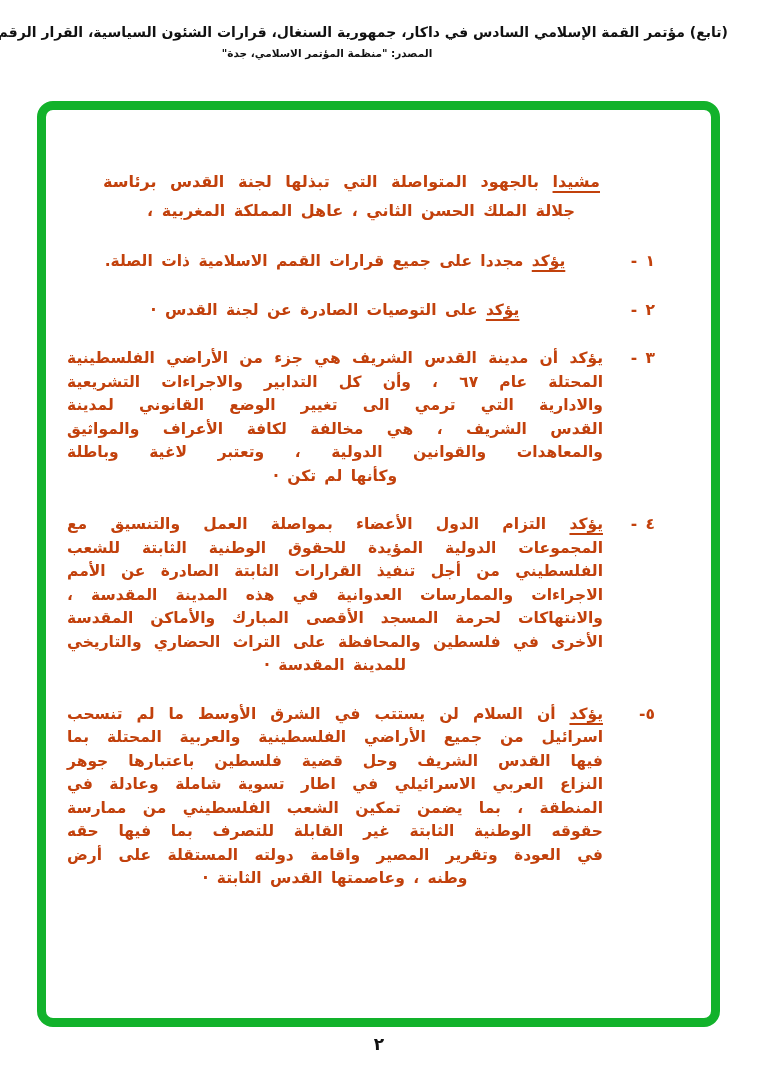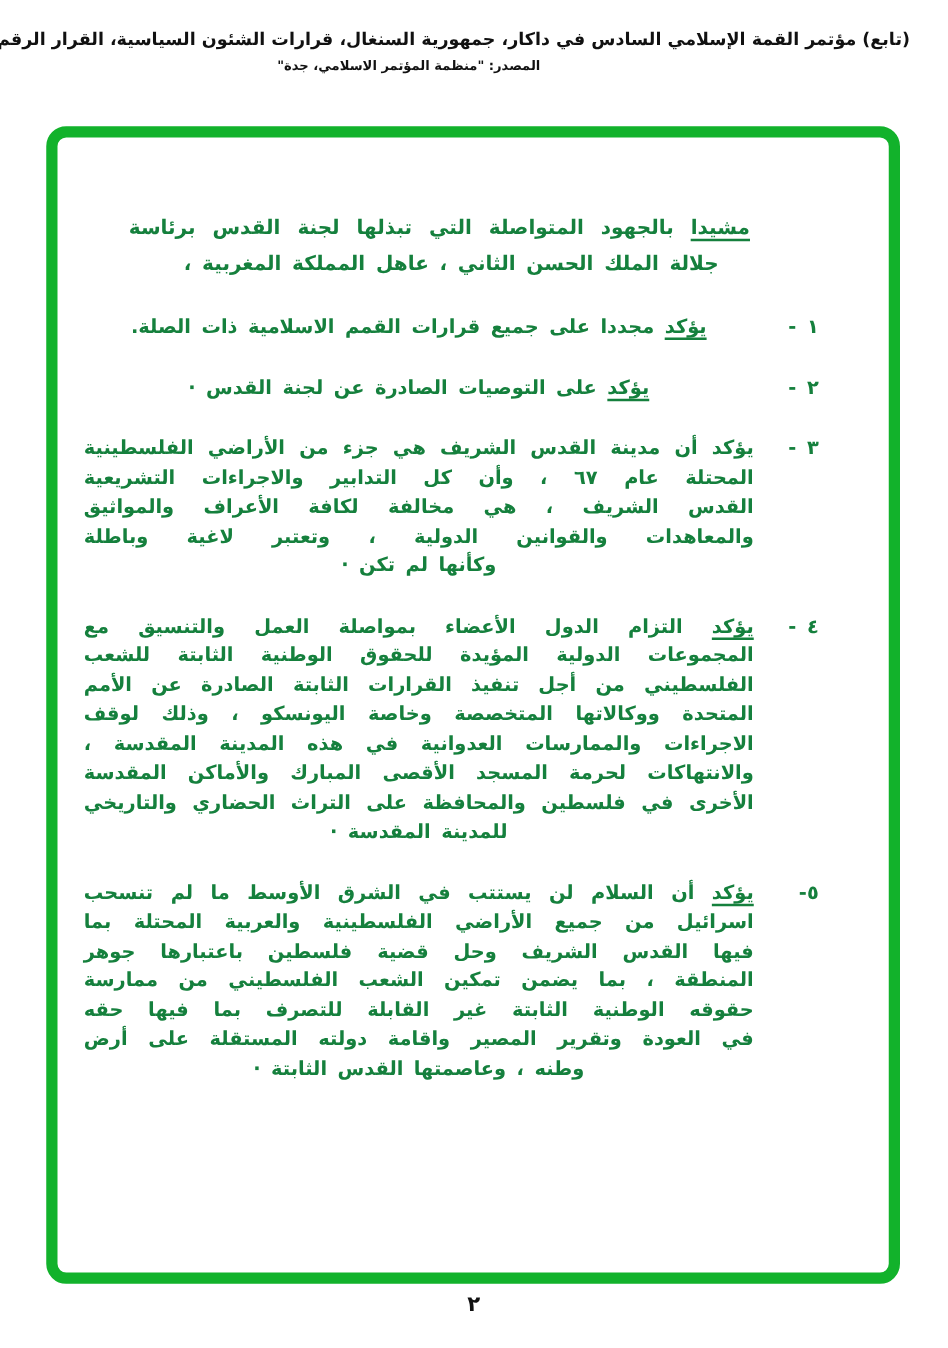--- a/index.html
+++ b/index.html
@@ -50,21 +50,21 @@
     border: 9px solid #12b22b;
     border-radius: 16px;
   }
 
   
   .content {
     position: absolute;
     top: 0; left: 0; right: 0; bottom: 0;
     direction: rtl;
     padding: 57px 56px 0 21px;
-    color: #15803d;
+    color: #c2410c;
     font-weight: 700;
     word-spacing: 3px;
   }
   .intro {
     font-size: 16px;
     line-height: 29px;
   }
   .intro .indent {
     padding-right: 55px;
     padding-left: 36px;
@@ -129,40 +129,41 @@
             <div class="tline ll"><u>يؤكد</u> مجددا على جميع قرارات القمم الاسلامية ذات الصلة.</div>
           </div>
           <div class="item">
             <span class="marker">٢ -</span>
             <div class="tline ll"><u>يؤكد</u> على التوصيات الصادرة عن لجنة القدس ·</div>
           </div>
           <div class="item">
             <span class="marker">٣ -</span>
             <div class="tline jl">يؤكد أن مدينة القدس الشريف هي جزء من الأراضي الفلسطينية</div>
             <div class="tline jl">المحتلة عام ٦٧ ، وأن كل التدابير والاجراءات التشريعية</div>
+            <div class="tline jl">والادارية التي ترمي الى تغيير الوضع القانوني لمدينة</div>
             <div class="tline jl">القدس الشريف ، هي مخالفة لكافة الأعراف والمواثيق</div>
             <div class="tline jl">والمعاهدات والقوانين الدولية ، وتعتبر لاغية وباطلة</div>
             <div class="tline ll">وكأنها لم تكن ·</div>
           </div>
           <div class="item">
             <span class="marker">٤ -</span>
             <div class="tline jl"><u>يؤكد</u> التزام الدول الأعضاء بمواصلة العمل والتنسيق مع</div>
             <div class="tline jl">المجموعات الدولية المؤيدة للحقوق الوطنية الثابتة للشعب</div>
             <div class="tline jl">الفلسطيني من أجل تنفيذ القرارات الثابتة الصادرة عن الأمم</div>
-            <div class="tline jl">المتحدة ووكالاتها المتخصصة وخاصة اليونسكو ، وذلك لوقف</div>
             <div class="tline jl">الاجراءات والممارسات العدوانية في هذه المدينة المقدسة ،</div>
             <div class="tline jl">والانتهاكات لحرمة المسجد الأقصى المبارك والأماكن المقدسة</div>
             <div class="tline jl">الأخرى في فلسطين والمحافظة على التراث الحضاري والتاريخي</div>
             <div class="tline ll">للمدينة المقدسة ·</div>
           </div>
           <div class="item">
             <span class="marker">٥-</span>
             <div class="tline jl"><u>يؤكد</u> أن السلام لن يستتب في الشرق الأوسط ما لم تنسحب</div>
             <div class="tline jl">اسرائيل من جميع الأراضي الفلسطينية والعربية المحتلة بما</div>
             <div class="tline jl">فيها القدس الشريف وحل قضية فلسطين باعتبارها جوهر</div>
+            <div class="tline jl">النزاع العربي الاسرائيلي في اطار تسوية شاملة وعادلة في</div>
             <div class="tline jl">المنطقة ، بما يضمن تمكين الشعب الفلسطيني من ممارسة</div>
             <div class="tline jl">حقوقه الوطنية الثابتة غير القابلة للتصرف بما فيها حقه</div>
             <div class="tline jl">في العودة وتقرير المصير واقامة دولته المستقلة على أرض</div>
             <div class="tline ll">وطنه ، وعاصمتها القدس الثابتة ·</div>
           </div>
         </div>
     </div>
   </div>
 
   <div class="pagenum">٢</div>

